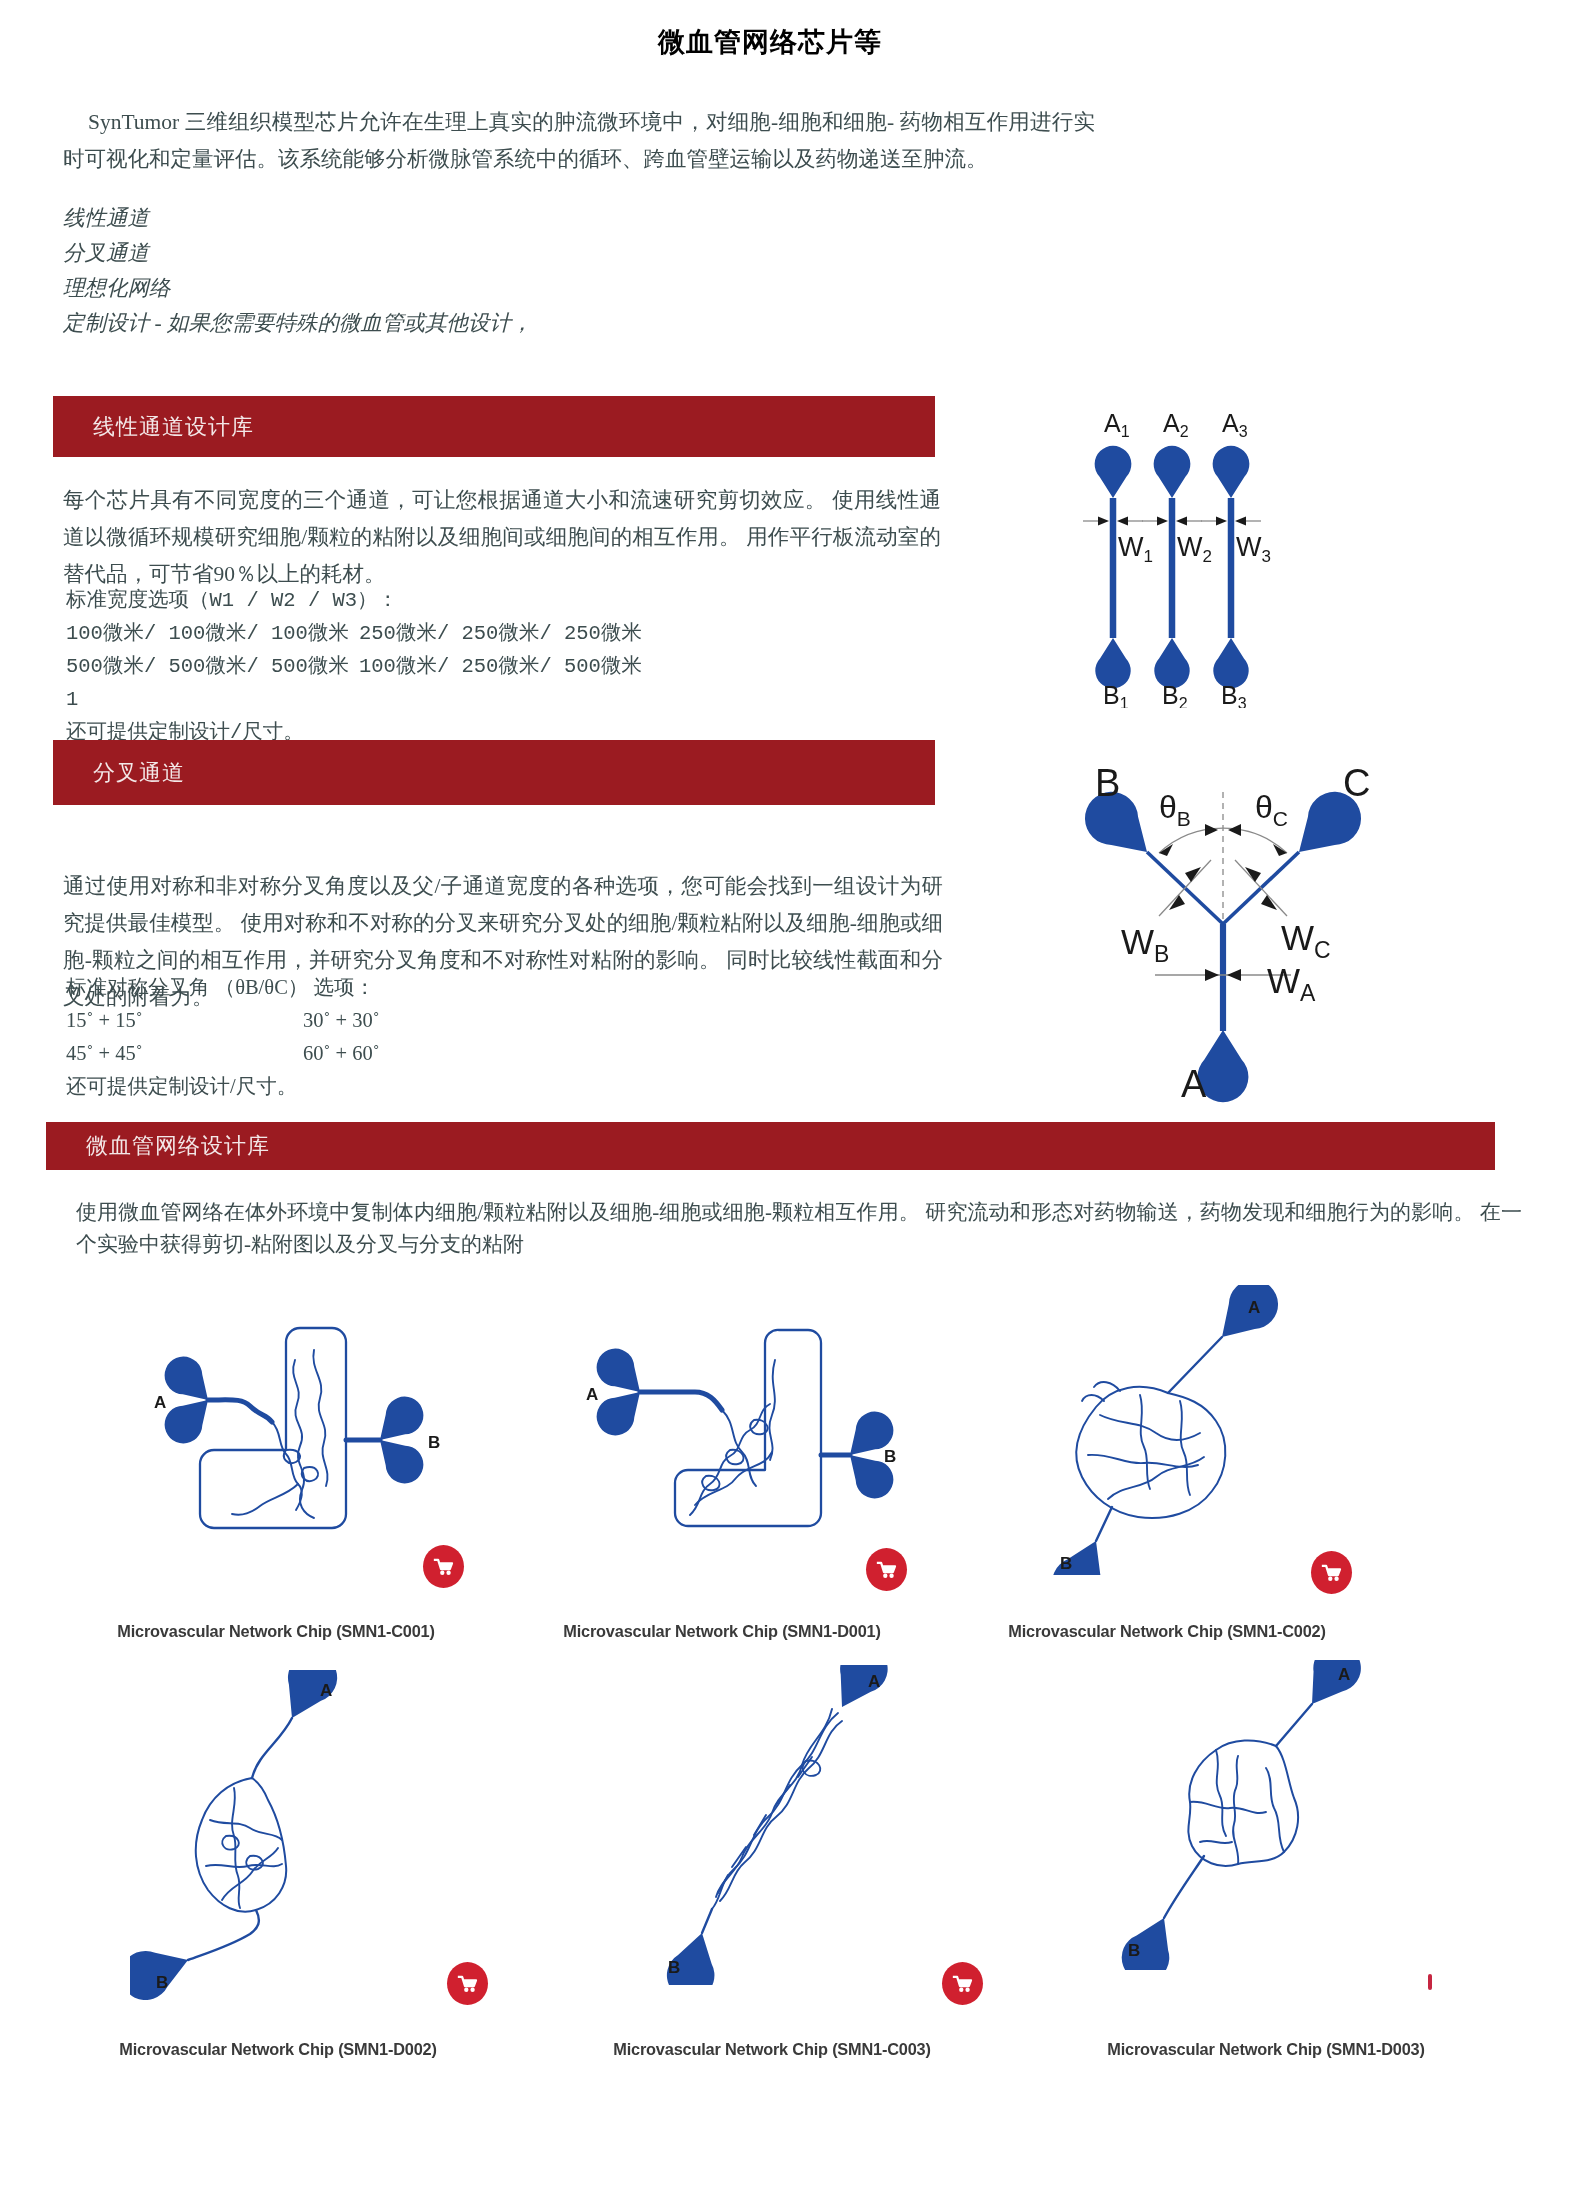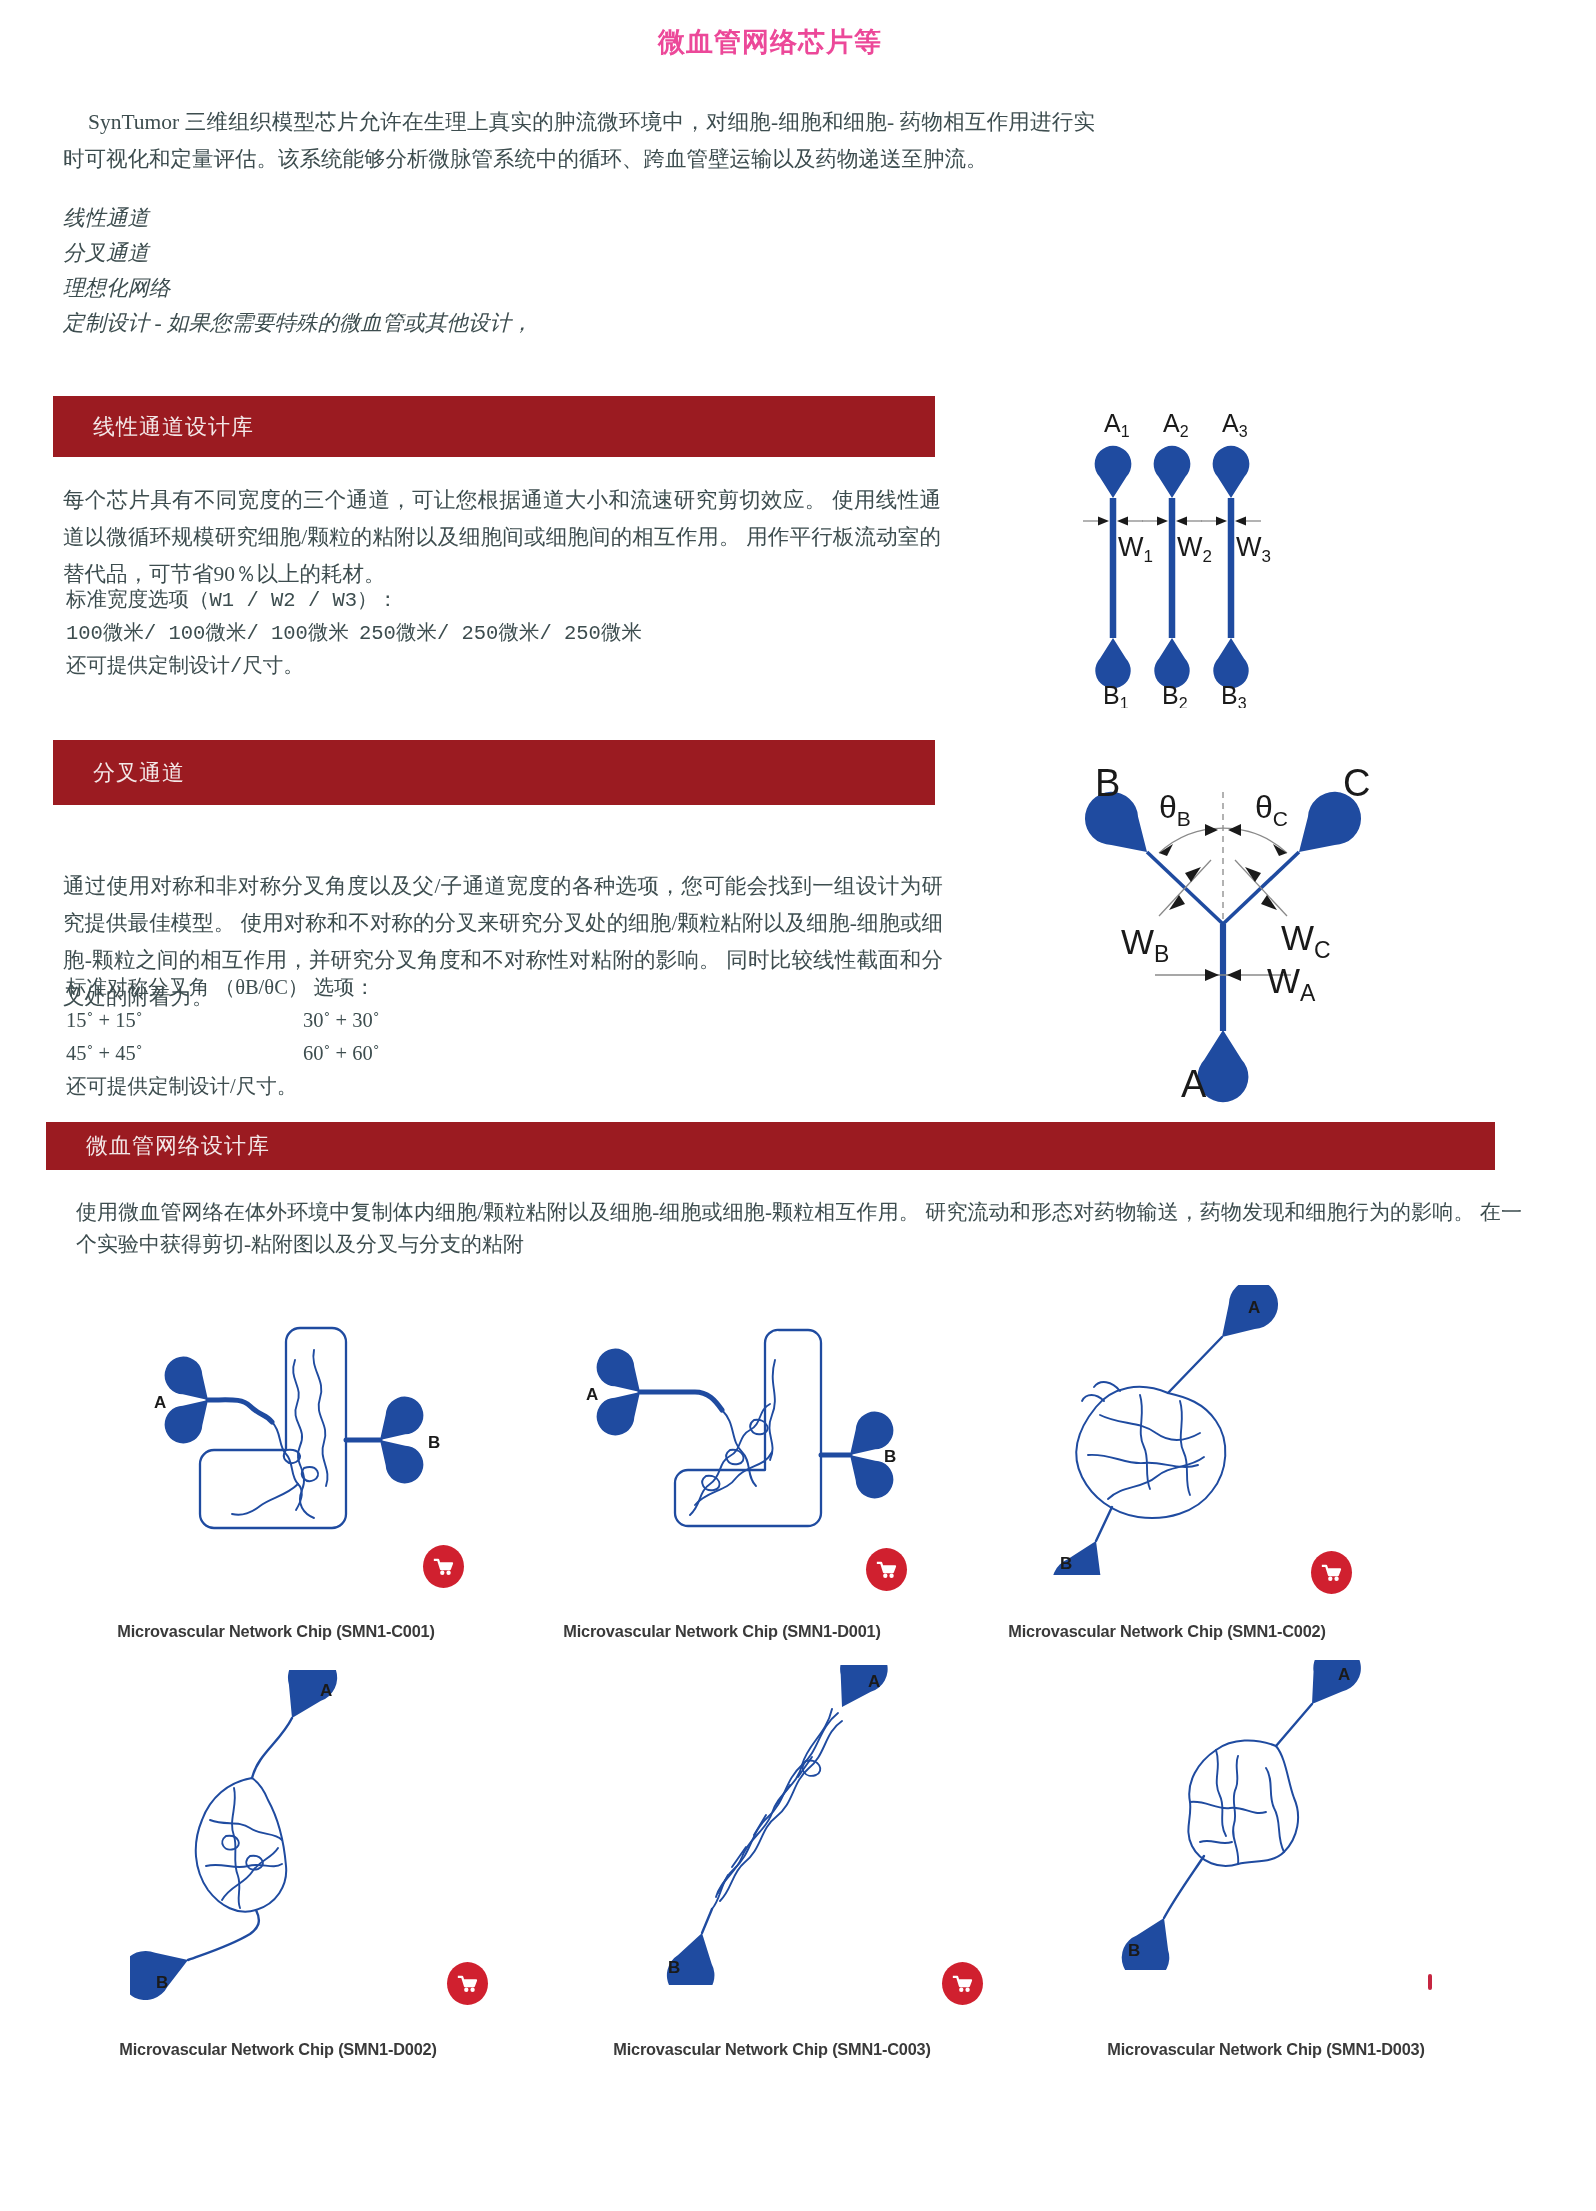--- a/index.html
+++ b/index.html
@@ -13,21 +13,21 @@
   }
   html,body{margin:0;padding:0;background:#fff;}
   body{
     width:1596px;height:2211px;position:relative;overflow:hidden;
     font-family:"Liberation Serif","DejaVu Serif",serif;
     color:var(--body_text);
   }
   .abs{position:absolute;}
   .page-title{
     width:1540px;text-align:center;top:24px;left:0;
-    font-size:27px;font-weight:bold;color:#ec4899;
+    font-size:27px;font-weight:bold;color:#000000;
     font-family:"DejaVu Sans","Liberation Sans",sans-serif;letter-spacing:1px;
   }
   .intro{
     left:63px;top:104px;width:1032px;
     font-size:21.5px;line-height:37px;text-indent:25px;text-align:justify;
   }
   .navlist{left:63px;top:201px;font-size:21.5px;line-height:35px;}
   .navlist div{white-space:nowrap;font-style:italic;}
   .bar{
     background:var(--section_bar);color:var(--section_bar_text);
@@ -89,20 +89,24 @@
   <span>线性通道设计库</span>
 </div>
 
 <div class="abs para" style="left:63px;top:482px;width:878px;">每个芯片具有不同宽度的三个通道，可让您根据通道大小和流速研究剪切效应。 使用线性通道以微循环规模研究细胞/颗粒的粘附以及细胞间或细胞间的相互作用。 用作平行板流动室的替代品，可节省90％以上的耗材。</div>
 
 <div class="abs optblock" style="left:66px;top:584px;font-family:Liberation Mono, monospace;">
   <div>标准宽度选项（W1 / W2 / W3）：</div>
   <div class="optrow">
     <span class="c1">100微米/ 100微米/ 100微米</span>
     <span>250微米/ 250微米/ 250微米</span>
+  </div>
+  <div class="optrow">
+    <span class="c1">500微米/ 500微米/ 500微米  1</span>
+    <span>100微米/ 250微米/ 500微米</span>
   </div>
   <div>还可提供定制设计/尺寸。</div>
 </div>
 
 <svg class="abs" style="left:1070px;top:398px;" width="290" height="310" viewBox="0 0 290 310">
 
   <g>
     <line x1="43" y1="100" x2="43" y2="240" stroke="var(--diagram_blue)" stroke-width="6.5"></line>
     <use href="#drop" xlink:href="#drop" transform="translate(43,100) rotate(90) scale(1.12)" fill="var(--diagram_blue)"></use>
     <use href="#drop" xlink:href="#drop" transform="translate(43,240) rotate(-90) scale(1.08)" fill="var(--diagram_blue)"></use>

